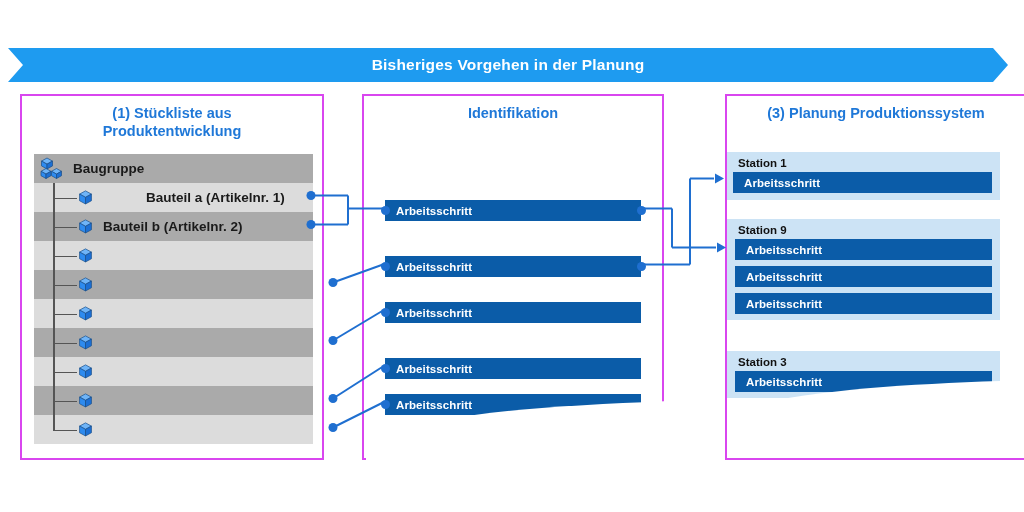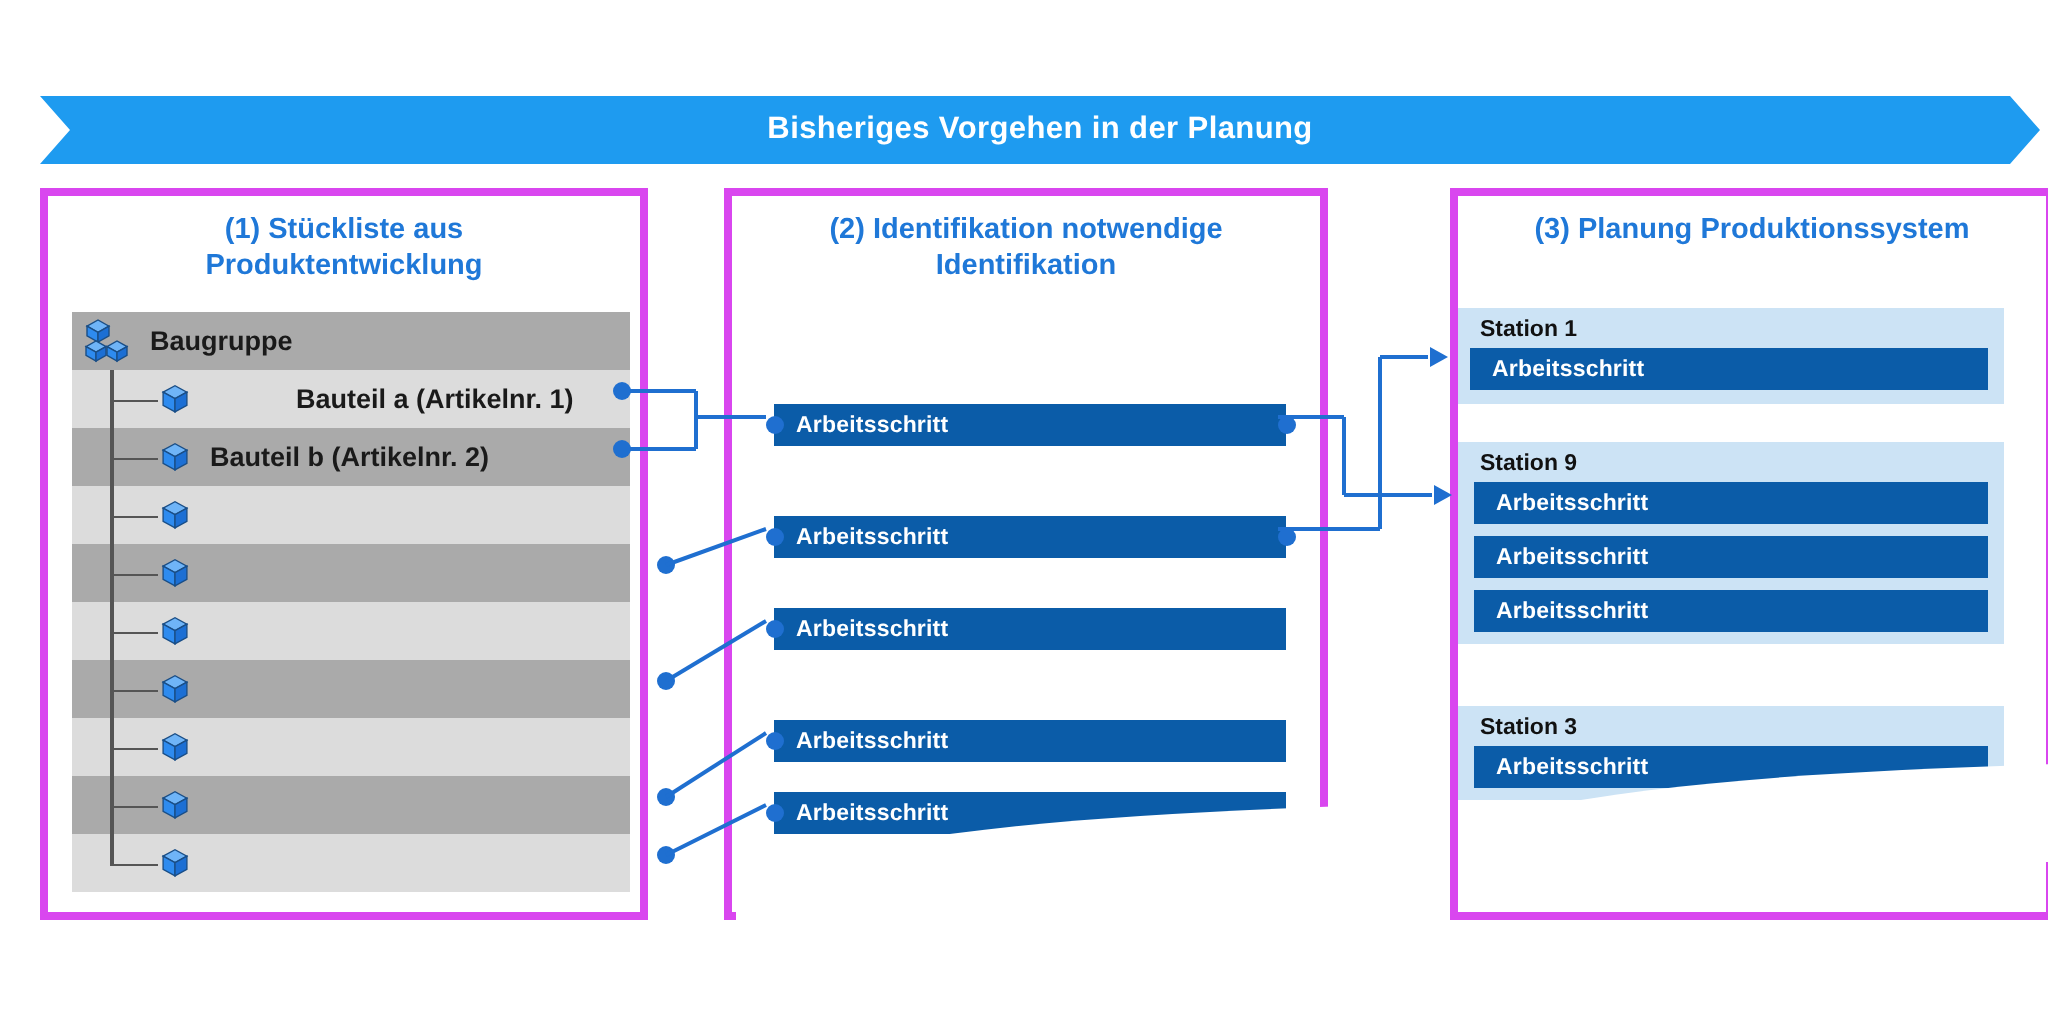--- a/index.html
+++ b/index.html
@@ -5,33 +5,33 @@
   * { box-sizing: border-box; margin: 0; padding: 0; }
   html, body {
     width: 1024px; height: 512px;
     background: #ffffff;
     font-family: "Liberation Sans", sans-serif;
     overflow: hidden;
   }
   #stage { position: relative; width: 1024px; height: 512px; }
 
   
-  .banner-wrap { position: absolute; left: 20px; top: 48px; width: 1000px; height: 34px; }
+  .banner-wrap { position: absolute; left: 8px; top: 48px; width: 1000px; height: 34px; }
   .banner-svg { position: absolute; inset: 0; width: 100%; height: 100%; }
   .banner-text {
     position: absolute; inset: 0;
     display: flex; align-items: center; justify-content: center;
     color: #ffffff; font-size: 15.5px; font-weight: bold;
     letter-spacing: .2px; z-index: 2;
   }
 
   
   .panel {
     position: absolute; background: #ffffff;
-    border: 4px solid #d946ef;
+    border: 2px solid #d946ef;
   }
   #panel1 { left: 20px;  top: 94px; width: 304px; height: 366px; }
   #panel2 { left: 362px; top: 94px; width: 302px; height: 366px; }
   #panel3 { left: 704px; top: 94px; width: 302px; height: 366px; margin-left: 21px; }
 
   .panel-title {
     color: #1F78D8; font-size: 14.5px; font-weight: bold;
     text-align: center; line-height: 1.25;
     padding: 8px 8px 0 8px;
   }
@@ -237,21 +237,20 @@
               <polygon points="17,6 10,9.8 10,17.6 17,13.8" fill="#1C6FD4" stroke="#1A4E86" stroke-width="0.8"></polygon>
             </svg>
           </span>
           <span class="bom-label"></span>
         </div>
       </div>
   </div>
 
   <div class="panel" id="panel2">
     <div class="panel-title">
-      <div>(2) Identifikation notwendige</div>
       <div>Identifikation</div>
     </div>
     <div id="p2-steps">
         <div class="step p2-step" style="top: 104px;">
           <span class="step-label">Arbeitsschritt</span>
           <span class="dot dot-in"></span>
           <span class="dot dot-out"></span>
         </div>
         <div class="step p2-step" style="top: 160px;">
           <span class="step-label">Arbeitsschritt</span>

